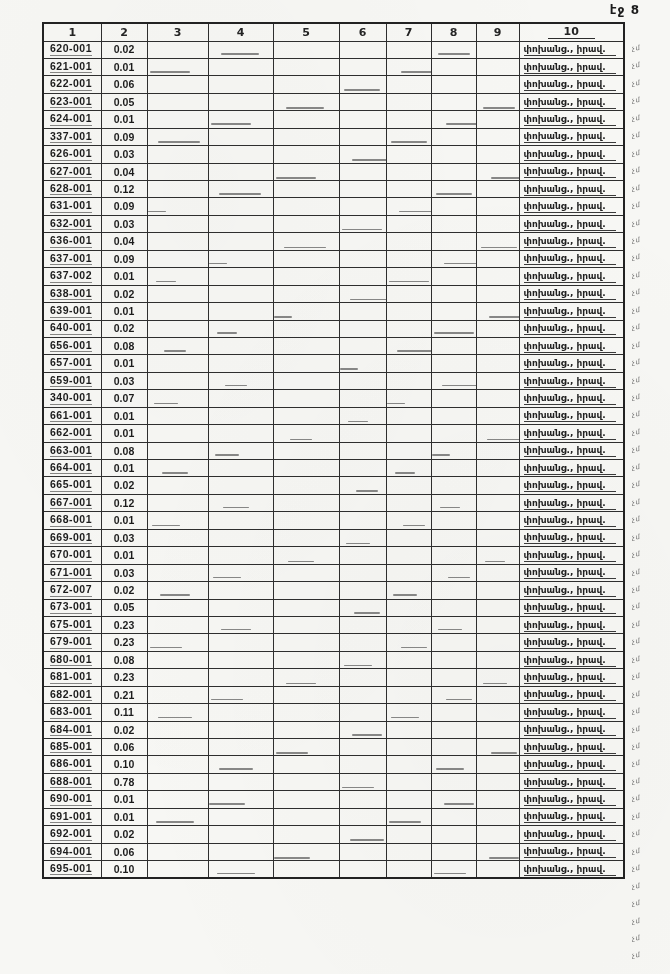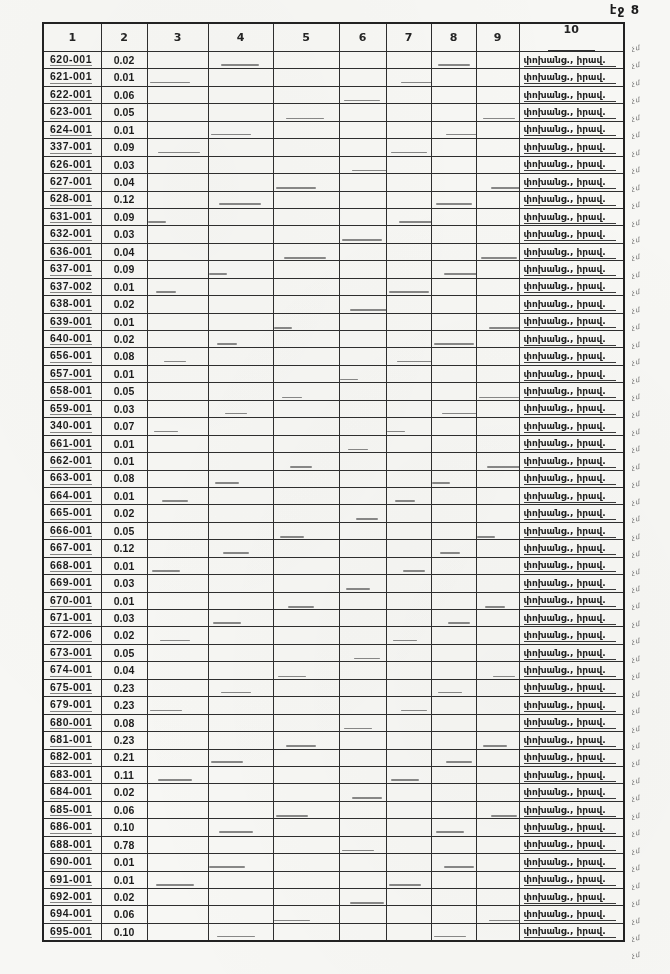--- a/index.html
+++ b/index.html
@@ -55,21 +55,21 @@
   td.c10 {
     font-family: "DejaVu Sans", sans-serif;
     font-size: 9px; font-weight: 600; color: #212121;
     padding-left: 4px; line-height: 1;
   }
   td.c10 .u, th .u {
     display: inline-block;
     border-bottom: 1.1px solid #3a3a3a;
     padding: 2px 10px 1px 0;
   }
-  th .u { padding: 0 16px 15px 16px; border-bottom-color: #2d2d2d; }
+  th .u { padding: 0 16px 1px 16px; border-bottom-color: #2d2d2d; }
   .id-u {
     display: inline-block;
     border-bottom: 1px solid rgba(40,40,40,0.55);
     padding-bottom: 1px;
   }
   .dash {
     height: 1.6px; background: #4b4b4b; opacity: 0.65;
     border-radius: 1px;
   }
   .note {
@@ -402,36 +402,20 @@
           <td></td>
           <td>
             <div class="dash" style="width: 18px; margin-left: 0px; margin-top: 11px;"></div>
           </td>
           <td></td>
           <td></td>
           <td></td>
           <td class="c10"><span class="u">փոխանց., իրավ.</span></td>
         </tr>
         <tr>
-          <td class="c1"><span class="id-u">658-001</span></td>
-          <td class="c2"><span>0.05</span></td>
-          <td></td>
-          <td></td>
-          <td>
-            <div class="dash" style="width: 20px; margin-left: 8px; margin-top: 12px;"></div>
-          </td>
-          <td></td>
-          <td></td>
-          <td></td>
-          <td>
-            <div class="dash" style="width: 40px; margin-left: 2px; margin-top: 12px;"></div>
-          </td>
-          <td class="c10"><span class="u">փոխանց., իրավ.</span></td>
-        </tr>
-        <tr>
           <td class="c1"><span class="id-u">659-001</span></td>
           <td class="c2"><span>0.03</span></td>
           <td></td>
           <td>
             <div class="dash" style="width: 22px; margin-left: 16px; margin-top: 9px;"></div>
           </td>
           <td></td>
           <td></td>
           <td></td>
           <td>
@@ -526,36 +510,20 @@
           <td></td>
           <td>
             <div class="dash" style="width: 22px; margin-left: 16px; margin-top: 11px;"></div>
           </td>
           <td></td>
           <td></td>
           <td></td>
           <td class="c10"><span class="u">փոխանց., իրավ.</span></td>
         </tr>
         <tr>
-          <td class="c1"><span class="id-u">666-001</span></td>
-          <td class="c2"><span>0.05</span></td>
-          <td></td>
-          <td></td>
-          <td>
-            <div class="dash" style="width: 24px; margin-left: 6px; margin-top: 12px;"></div>
-          </td>
-          <td></td>
-          <td></td>
-          <td></td>
-          <td>
-            <div class="dash" style="width: 18px; margin-left: 0px; margin-top: 12px;"></div>
-          </td>
-          <td class="c10"><span class="u">փոխանց., իրավ.</span></td>
-        </tr>
-        <tr>
           <td class="c1"><span class="id-u">667-001</span></td>
           <td class="c2"><span>0.12</span></td>
           <td></td>
           <td>
             <div class="dash" style="width: 26px; margin-left: 14px; margin-top: 9px;"></div>
           </td>
           <td></td>
           <td></td>
           <td></td>
           <td>
@@ -620,21 +588,21 @@
           <td></td>
           <td></td>
           <td></td>
           <td>
             <div class="dash" style="width: 22px; margin-left: 16px; margin-top: 9px;"></div>
           </td>
           <td></td>
           <td class="c10"><span class="u">փոխանց., իրավ.</span></td>
         </tr>
         <tr>
-          <td class="c1"><span class="id-u">672-006</span></td>
+          <td class="c1"><span class="id-u">672-007</span></td>
           <td class="c2"><span>0.02</span></td>
           <td>
             <div class="dash" style="width: 30px; margin-left: 12px; margin-top: 10px;"></div>
           </td>
           <td></td>
           <td></td>
           <td></td>
           <td>
             <div class="dash" style="width: 24px; margin-left: 6px; margin-top: 10px;"></div>
           </td>
@@ -647,36 +615,20 @@
           <td class="c2"><span>0.05</span></td>
           <td></td>
           <td></td>
           <td></td>
           <td>
             <div class="dash" style="width: 26px; margin-left: 14px; margin-top: 11px;"></div>
           </td>
           <td></td>
           <td></td>
           <td></td>
-          <td class="c10"><span class="u">փոխանց., իրավ.</span></td>
-        </tr>
-        <tr>
-          <td class="c1"><span class="id-u">674-001</span></td>
-          <td class="c2"><span>0.04</span></td>
-          <td></td>
-          <td></td>
-          <td>
-            <div class="dash" style="width: 28px; margin-left: 4px; margin-top: 12px;"></div>
-          </td>
-          <td></td>
-          <td></td>
-          <td></td>
-          <td>
-            <div class="dash" style="width: 22px; margin-left: 16px; margin-top: 12px;"></div>
-          </td>
           <td class="c10"><span class="u">փոխանց., իրավ.</span></td>
         </tr>
         <tr>
           <td class="c1"><span class="id-u">675-001</span></td>
           <td class="c2"><span>0.23</span></td>
           <td></td>
           <td>
             <div class="dash" style="width: 30px; margin-left: 12px; margin-top: 9px;"></div>
           </td>
           <td></td>

